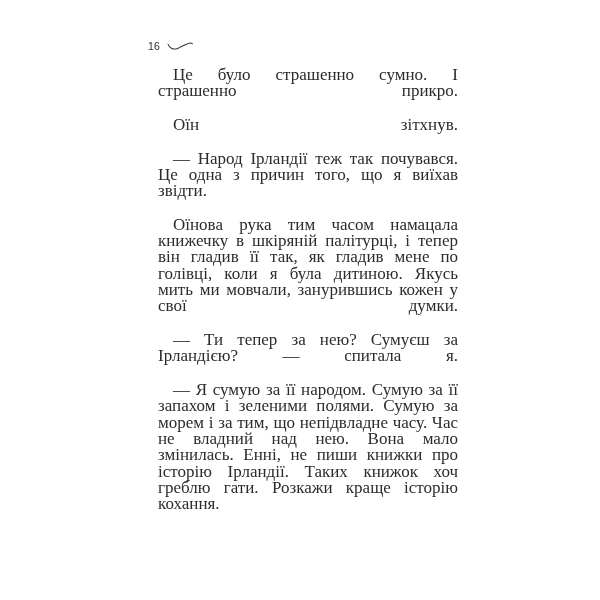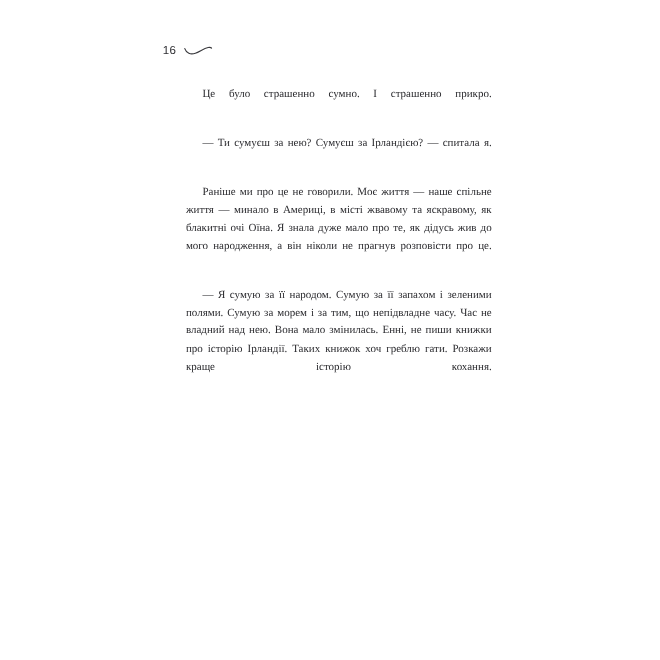--- a/index.html
+++ b/index.html
@@ -52,22 +52,22 @@
 
   
   .textblock {
     position: absolute;
     left: 157px;
     top: 66px;
     width: 302px;
   }
 
   .para {
-    margin: 12px;
-    font-size: 10px;
+    margin: 1px;
+    font-size: 17px;
     line-height: 16.32px;
     color: #2b2b2f;
     text-align: justify;
     text-indent: 15px;
     text-justify: inter-word;
     word-spacing: 0.15px;
     -webkit-font-smoothing: antialiased;
   }
   
   .para::after {
@@ -85,19 +85,21 @@
     <span class="folio-number">16</span>
     <span class="folio-ornament">
       <svg viewBox="0 0 26 10" xmlns="http://www.w3.org/2000/svg">
         <path d="M1 3.2 C2.4 7.4, 6.2 8.9, 10.6 7.4 C14.4 6.1, 18.2 3.0, 22.2 2.2 C23.6 1.9, 24.8 2.1, 25.4 2.8" fill="none" stroke="currentColor" stroke-width="1.05" stroke-linecap="round" stroke-linejoin="round"></path>
       </svg>
     </span>
   </div>
 
   <div class="textblock">
     <p class="para">Це було страшенно сумно. І страшенно прикро.</p>
-    <p class="para">— Ти сумуєш за нею? Сумуєш за Ірландією? — спитала я.</p>
-    <p class="para">Раніше ми про це не говорили. Моє життя — наше спільне життя — минало в Америці, в місті жвавому та яскравому, як блакитні очі Оїна. Я знала дуже мало про те, як дідусь жив до мого народження, а він ніколи не прагнув розповісти про це.</p>
+    <p class="para">Оїн зітхнув.</p>
+    <p class="para">— Народ Ірландії теж так почувався. Це одна з причин того, що я виїхав звідти.</p>
+    <p class="para">Оїнова рука тим часом намацала книжечку в шкіряній палітурці, і тепер він гладив її так, як гладив мене по голівці, коли я була дитиною. Якусь мить ми мовчали, занурившись кожен у свої думки.</p>
+    <p class="para">— Ти тепер за нею? Сумуєш за Ірландією? — спитала я.</p>
     <p class="para">— Я сумую за її народом. Сумую за її запахом і зеленими полями. Сумую за морем і за тим, що непідвладне часу. Час не владний над нею. Вона мало змінилась. Енні, не пиши книжки про історію Ірландії. Таких книжок хоч греблю гати. Розкажи краще історію кохання.</p>
 
   </div>
 
 </div>
 
 </body></html>

